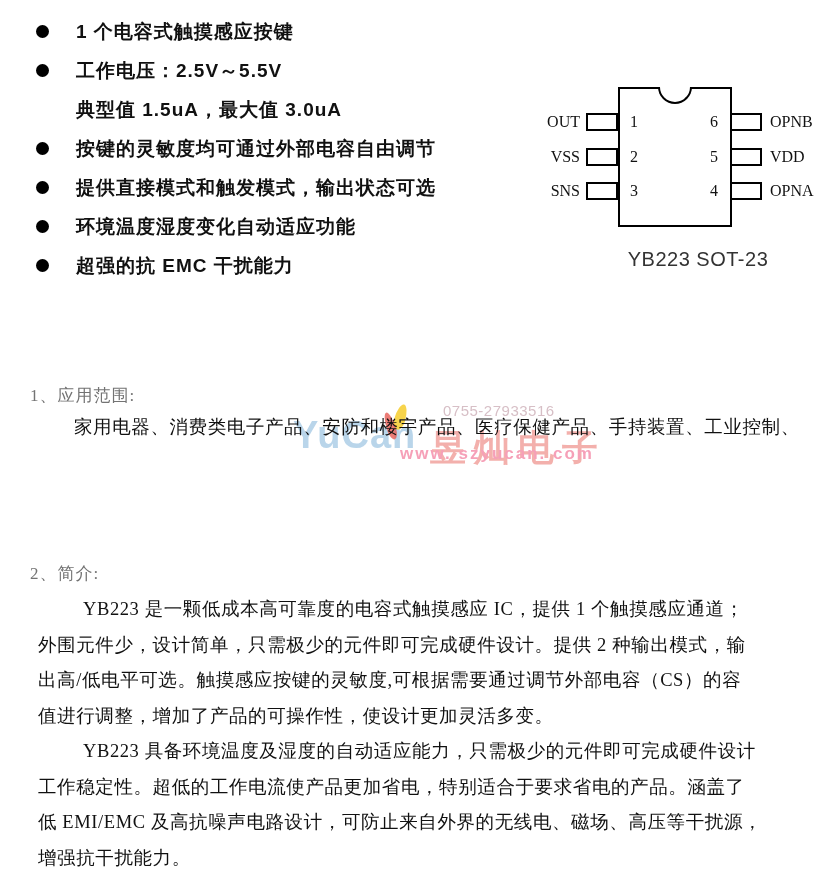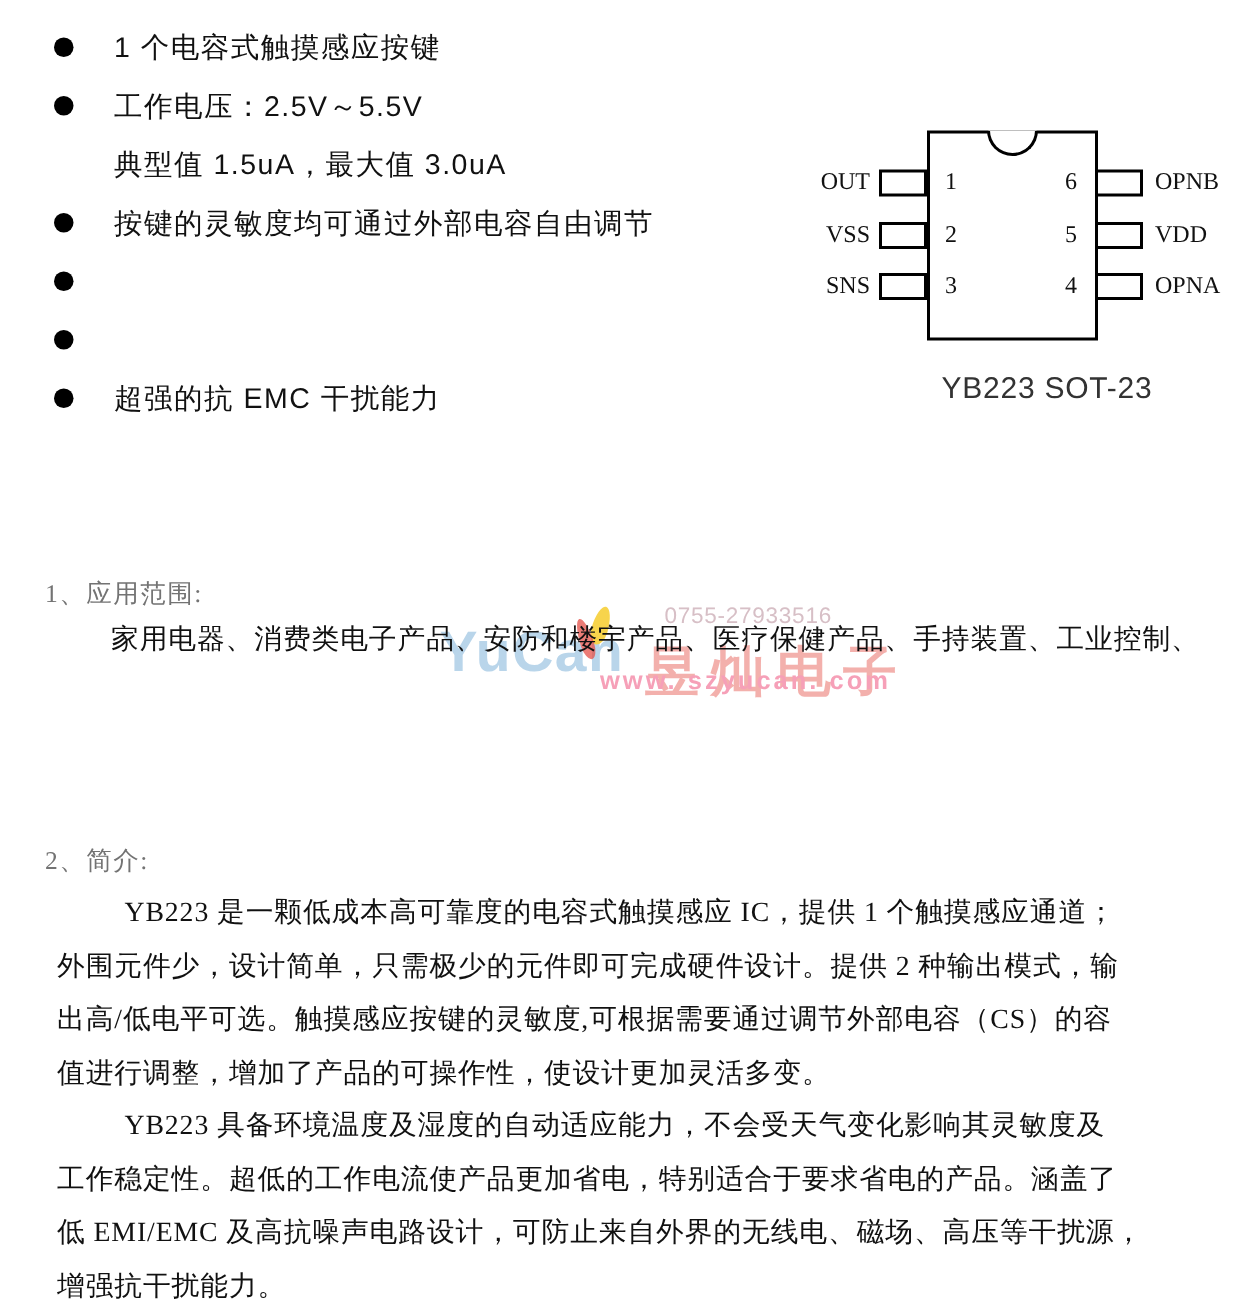--- a/index.html
+++ b/index.html
@@ -14,21 +14,21 @@
   
   .features { position:absolute; left:36px; top:12px; list-style:none; z-index:2; }
   .feature-row { display:flex; align-items:center; height:39px; }
   .dot {
     width:13px; height:13px; border-radius:50%; background:#000;
     margin-right:27px; flex:0 0 13px;
   }
   .dot.hidden { visibility:hidden; }
   .ftext {
     font-family:"Liberation Sans","DejaVu Sans",sans-serif;
-    font-weight:400; font-size:19px; letter-spacing:1px; white-space:nowrap;
+    font-weight:700; font-size:19px; letter-spacing:1px; white-space:nowrap;
   }
 
   
   .chip { position:absolute; left:540px; top:80px; width:292px; height:195px; z-index:2; }
   .chip-body {
     position:absolute; left:78px; top:7px; width:114px; height:140px;
     border:2px solid #000; background:#fff;
   }
   .notch {
     position:absolute; top:-2px; left:50%; transform:translateX(-50%);
@@ -131,23 +131,25 @@
     <li class="feature-row">
       <span class="dot hidden"></span>
       <span class="ftext">典型值 1.5uA，最大值 3.0uA</span>
     </li>
     <li class="feature-row">
       <span class="dot"></span>
       <span class="ftext">按键的灵敏度均可通过外部电容自由调节</span>
     </li>
     <li class="feature-row">
       <span class="dot"></span>
-    </li>
-    <li class="feature-row">
-      <span class="dot"></span>
+      <span class="ftext">提供直接模式和触发模式，输出状态可选</span>
+    </li>
+    <li class="feature-row">
+      <span class="dot"></span>
+      <span class="ftext">环境温度湿度变化自动适应功能</span>
     </li>
     <li class="feature-row">
       <span class="dot"></span>
       <span class="ftext">超强的抗 EMC 干扰能力</span>
     </li>
   </ul>
 
   <div class="chip">
 
     <div class="pin-rect pr-left pr-row1"></div>
@@ -193,19 +195,19 @@
   <div class="body-text body-app">
     <div class="line indent-app">家用电器、消费类电子产品、安防和楼宇产品、医疗保健产品、手持装置、工业控制、</div>
   </div>
 
   <h2 class="sec-heading h-intro">2、简介:</h2>
   <div class="body-text body-intro">
     <div class="line indent-intro">YB223 是一颗低成本高可靠度的电容式触摸感应 IC，提供 1 个触摸感应通道；</div>
     <div class="line">外围元件少，设计简单，只需极少的元件即可完成硬件设计。提供 2 种输出模式，输</div>
     <div class="line">出高/低电平可选。触摸感应按键的灵敏度,可根据需要通过调节外部电容（CS）的容</div>
     <div class="line">值进行调整，增加了产品的可操作性，使设计更加灵活多变。</div>
-    <div class="line indent-intro">YB223 具备环境温度及湿度的自动适应能力，不会受天气变化影响其灵敏度及</div>
+    <div class="line indent-intro">YB223 具备环境温度及湿度的自动适应能力，只需极少的元件即可完成硬件设计</div>
     <div class="line">工作稳定性。超低的工作电流使产品更加省电，特别适合于要求省电的产品。涵盖了</div>
     <div class="line">低 EMI/EMC 及高抗噪声电路设计，可防止来自外界的无线电、磁场、高压等干扰源，</div>
     <div class="line">增强抗干扰能力。</div>
   </div>
 
 </div>
 
 </body></html>

